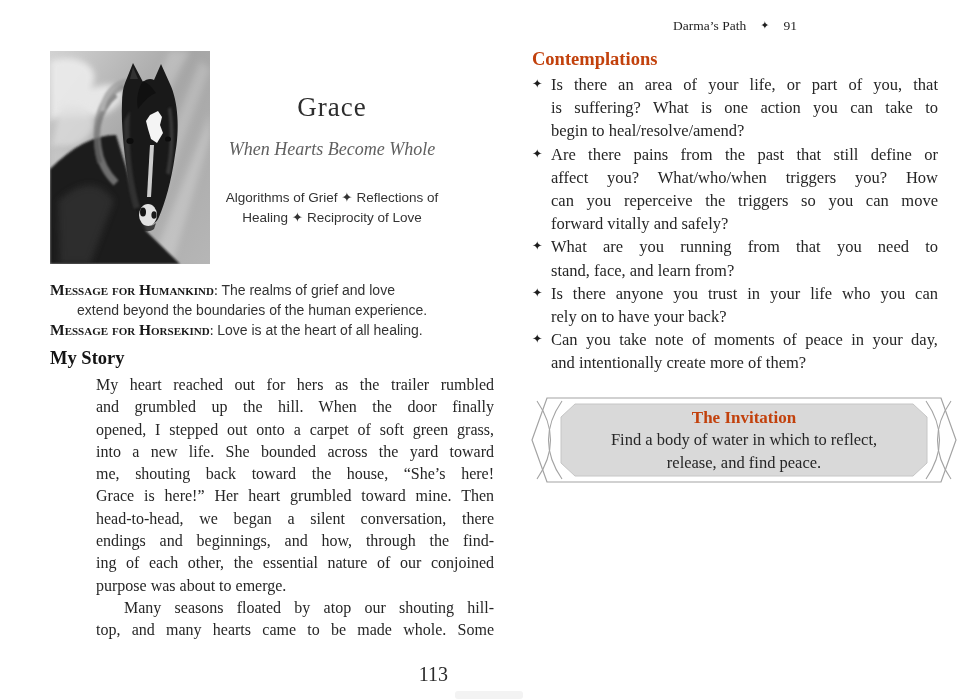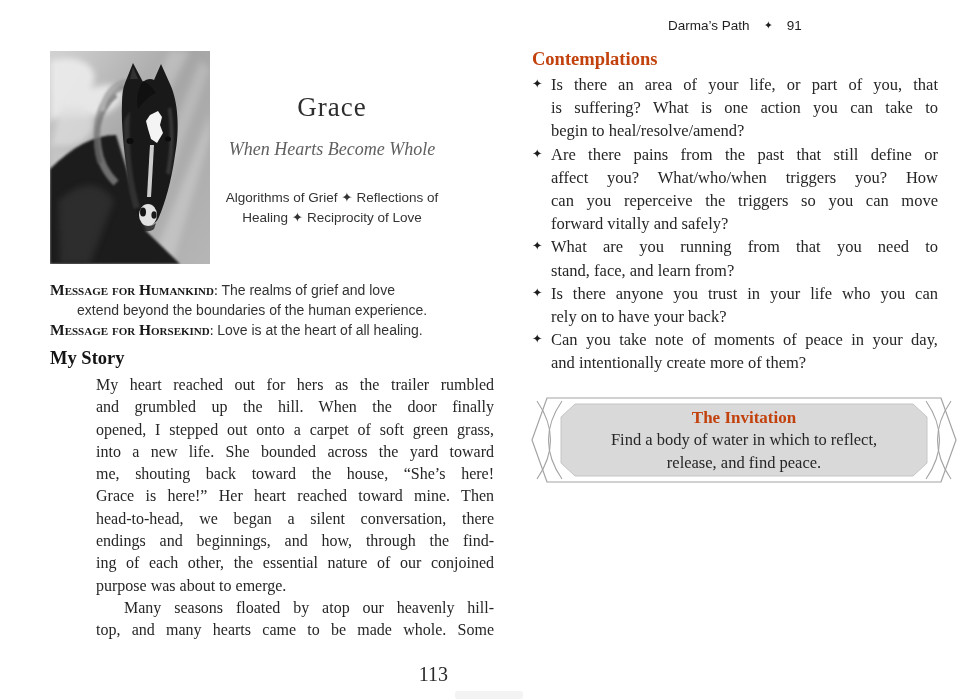--- a/index.html
+++ b/index.html
@@ -27,21 +27,21 @@
   .story{left:50px;top:374px;width:398px;font-size:16px;line-height:22.3px;color:#262626;margin-left:46px;}
 
   .tline{white-space:nowrap;}
   .tline.just{text-align:justify;text-align-last:justify;}
   .tline.ind{padding-left:28px;}
 
   .pagenum-left{left:50px;top:663px;width:398px;text-align:right;font-size:20px;color:#2a2a2a;}
 
   
   .run-header{left:532px;top:18px;width:406px;text-align:center;
-    font-family:Liberation Sans, sans-serif;font-size:13.5px;color:#1f1f1f;white-space:nowrap;}
+    font-family:Liberation Serif, serif;font-size:13.5px;color:#1f1f1f;white-space:nowrap;}
   .run-header .star{font-size:11px;margin:0 14px;position:relative;top:-1px;}
 
   .contemp-head{left:532px;top:49px;font-weight:bold;font-size:18.5px;color:#c2410c;}
   .contemp-list{left:532px;top:73px;width:406px;font-size:16.5px;line-height:23.2px;}
   .citem{display:flex;align-items:flex-start;}
   .cbullet{width:19px;flex:0 0 19px;font-size:12.5px;line-height:23.2px;color:#1d1d1d;}
   .ctext{flex:1;min-width:0;}
 
   .banner{left:531px;top:397px;width:426px;height:86px;}
   .banner svg{position:absolute;left:0;top:0;}
@@ -116,26 +116,26 @@
   <div class="msg-line"><span class="msg-label">Message for Horsekind</span><span>: </span><span class="msg-sans">Love is at the heart of all healing.</span></div>
 </div>
 
 <div class="abs story-head">My Story</div>
 <div class="abs story">
     <div class="tline just">My heart reached out for hers as the trailer rumbled</div>
     <div class="tline just">and grumbled up the hill. When the door finally</div>
     <div class="tline just">opened, I stepped out onto a carpet of soft green grass,</div>
     <div class="tline just">into a new life. She bounded across the yard toward</div>
     <div class="tline just">me, shouting back toward the house, “She’s here!</div>
-    <div class="tline just">Grace is here!” Her heart reached toward mine. Then</div>
+    <div class="tline just">Grace is here!” Her heart grumbled toward mine. Then</div>
     <div class="tline just">head-to-head, we began a silent conversation, there</div>
     <div class="tline just">endings and beginnings, and how, through the find-</div>
     <div class="tline just">ing of each other, the essential nature of our conjoined</div>
     <div class="tline">purpose was about to emerge.</div>
-    <div class="tline just ind">Many seasons floated by atop our heavenly hill-</div>
+    <div class="tline just ind">Many seasons floated by atop our shouting hill-</div>
     <div class="tline just">top, and many hearts came to be made whole. Some</div>
   </div>
 <div class="abs pagenum-left">113</div>
 
 <div class="abs run-header">
   <span>Darma’s Path</span><span class="star">✦</span><span>91</span>
 </div>
 
 <div class="abs contemp-head">Contemplations</div>
 <div class="abs contemp-list">

